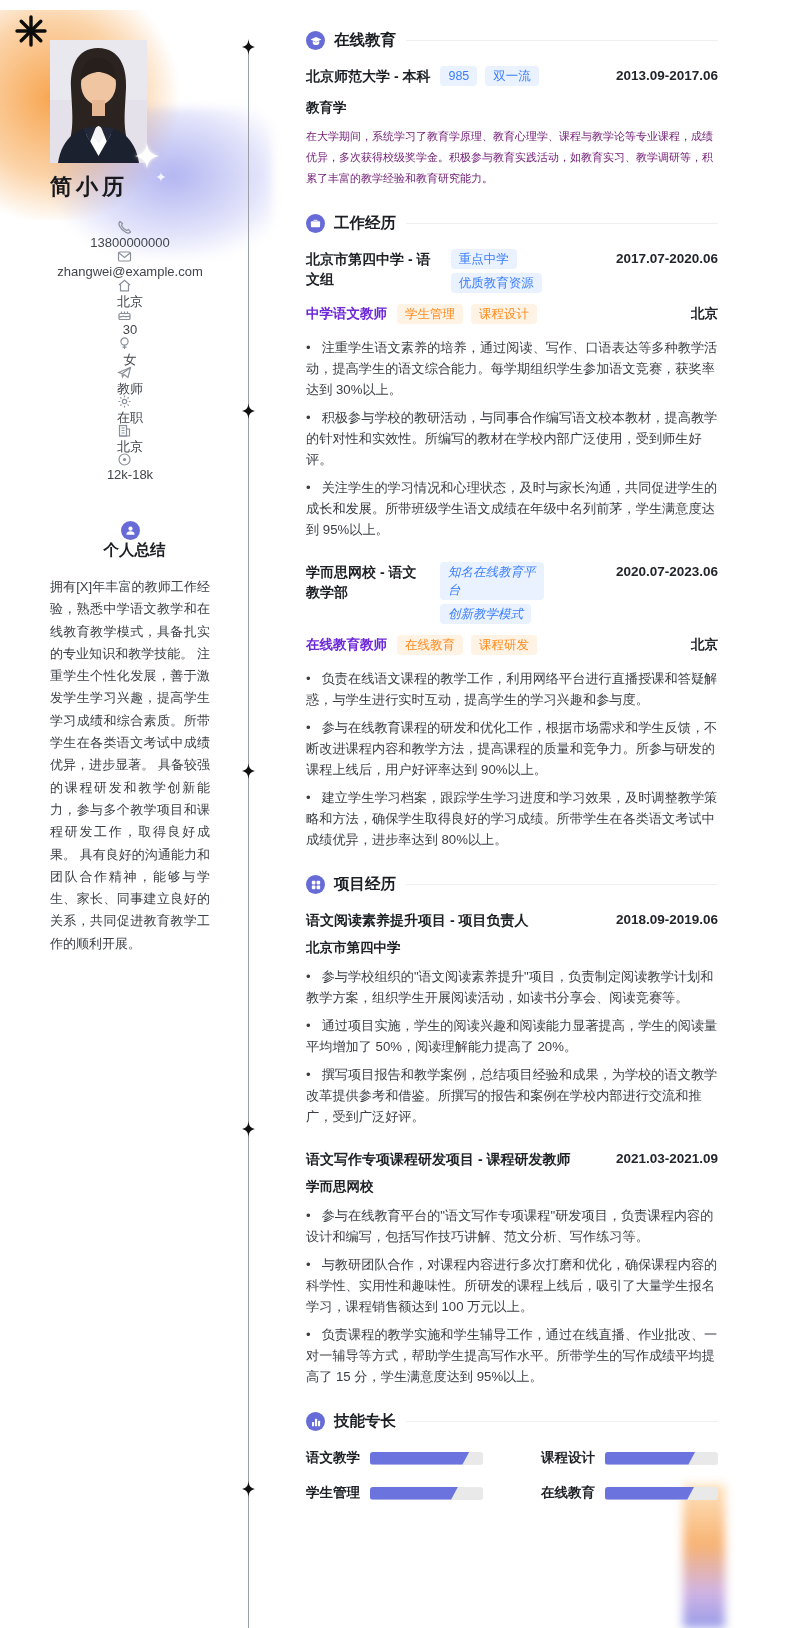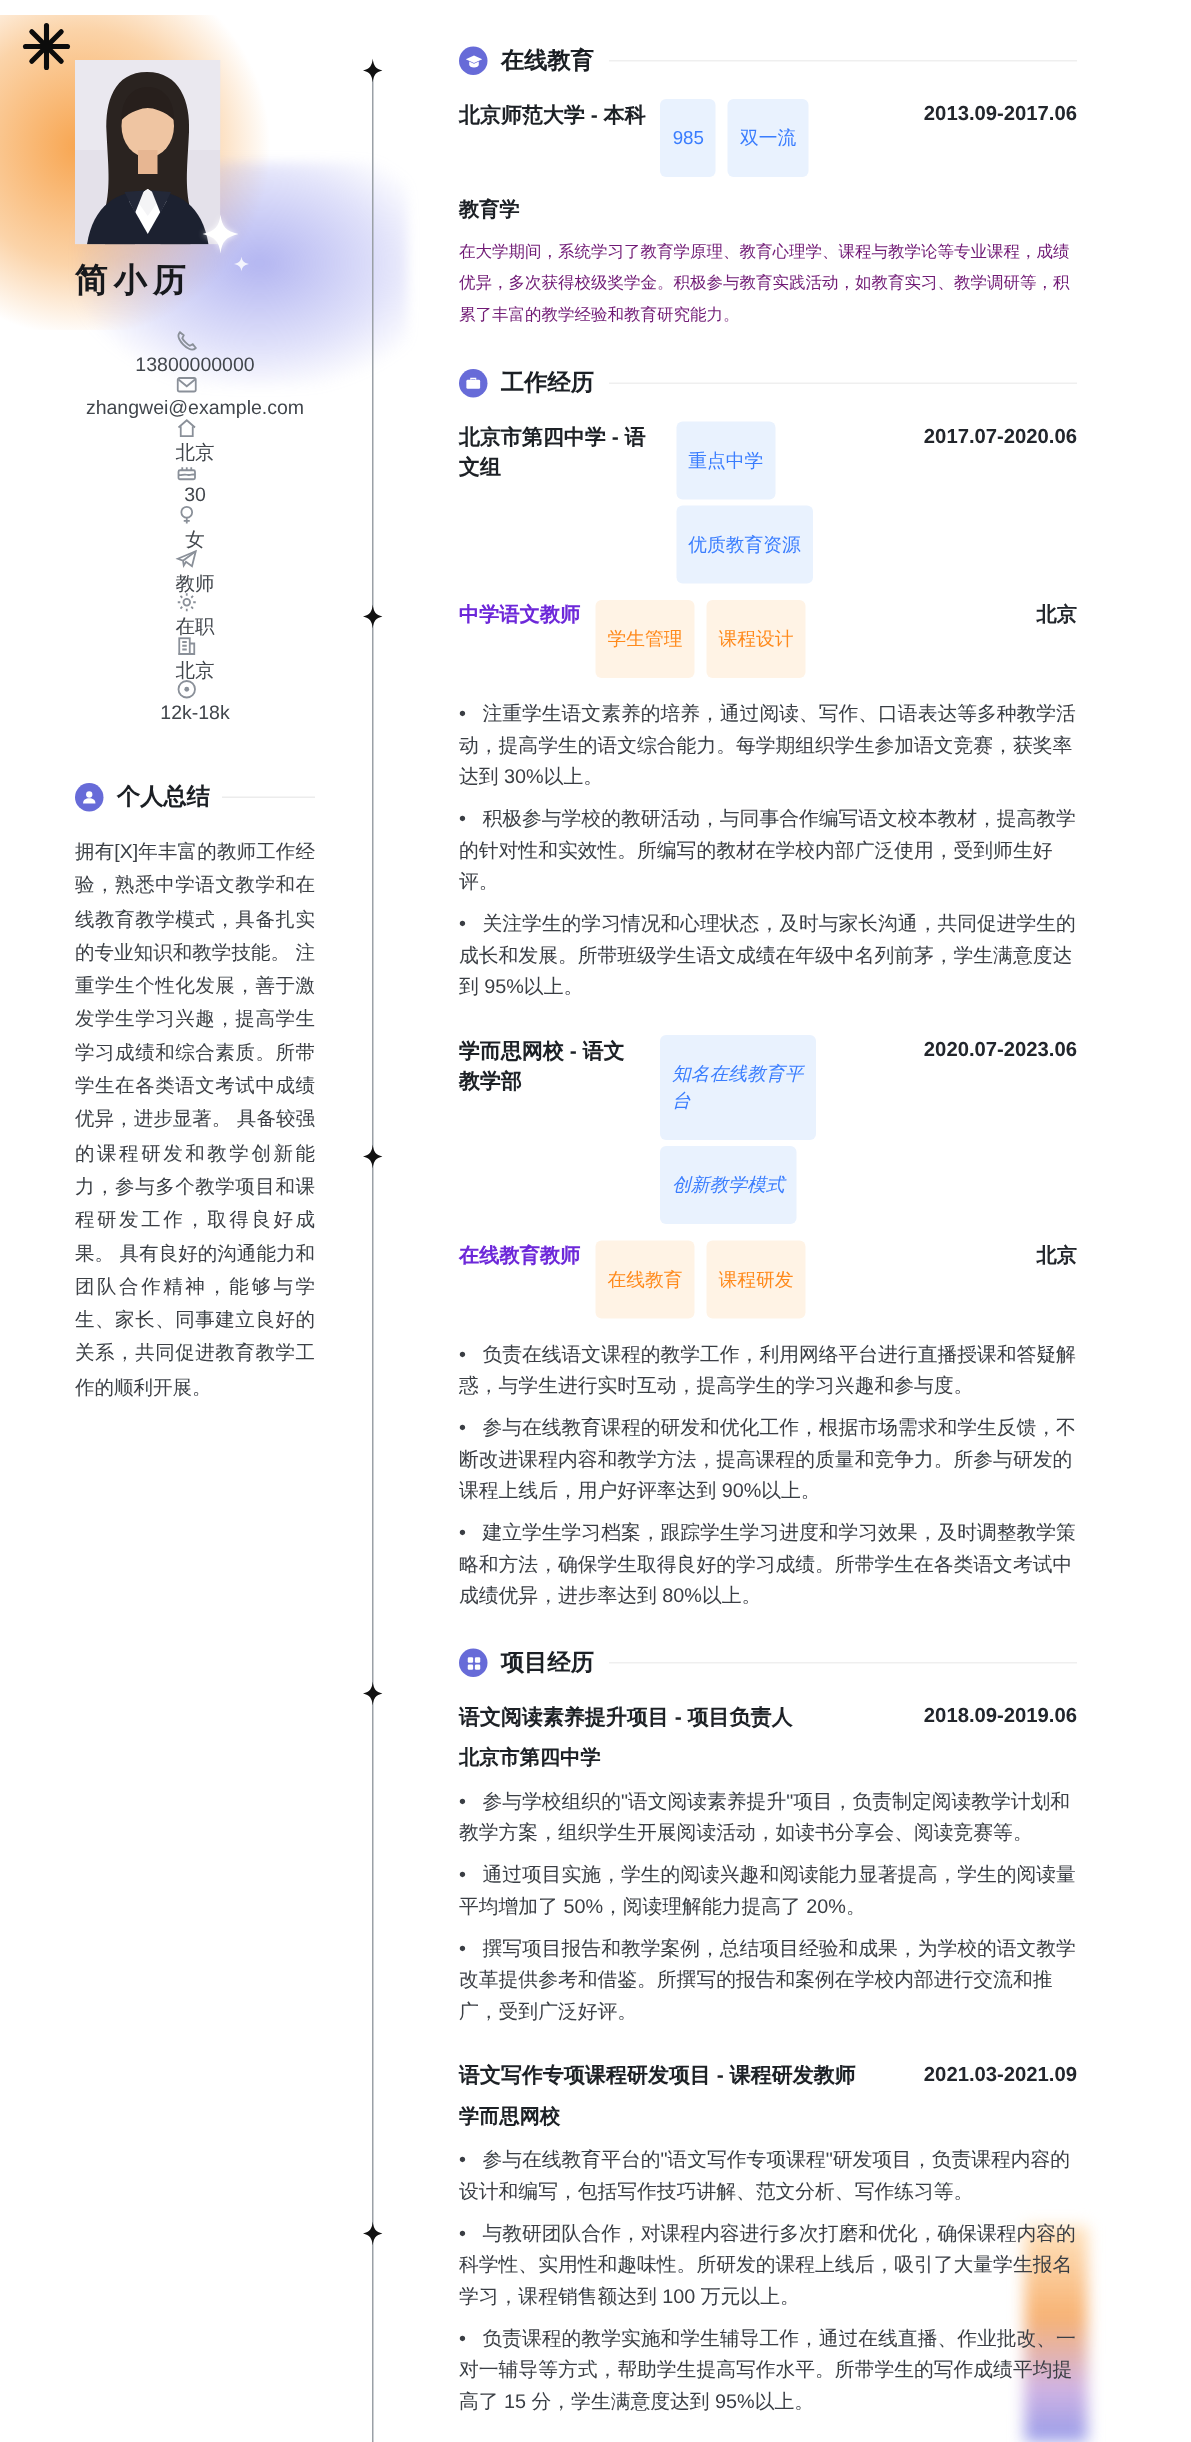--- a/index.html
+++ b/index.html
@@ -26,42 +26,42 @@
   .timeline { position:absolute; left:248px; top:44px; width:1px; height:1584px; background:#9aa0a6; z-index:1; }
   .tl-star { position:absolute; left:242px; z-index:2; }
   
   .sidebar { position:absolute; left:50px; top:172px; width:160px; z-index:2; }
   .name { font-size:22px; font-weight:bold; color:#17191d; letter-spacing:4px; }
   .contacts { margin-top:18px; }
   .contact-row { display:flex; align-items:center; height:29px;flex-direction:column; }
   .contact-row svg { flex:0 0 15px; margin-right:11px; }
   .contact-text { font-size:13px; color:#41464c; }
   .summary { margin-top:40px; }
-  .side-head { display:flex; align-items:center; }
+  .side-head { display:flex; align-items:center;flex-direction:column; }
   .side-head .line { flex:1; height:1px; background:#ececec; margin-left:8px; }
   .summary-body { margin-top:15px; font-size:13px; line-height:22.3px; color:#3c4046; text-align:justify; }
   
   .sec-icon { width:19px; height:19px; border-radius:50%; background:#676bd8; display:inline-flex;
     align-items:center; justify-content:center; flex:0 0 19px; }
   .sec-title { font-size:15.5px; font-weight:bold; color:#1b1f24; margin-left:9px; white-space:nowrap; }
   .sec-head { display:flex; align-items:center; }
   .sec-head .line { flex:1; height:1px; background:#efefef; margin-left:10px; }
   
   .main { position:absolute; left:306px; top:30px; width:412px; z-index:1; }
   .section { margin-top:24px; }
   .section:first-child { margin-top:0; }
   .sec-body { margin-top:15px; }
   .entry { margin-top:22px; }
   .entry:first-child { margin-top:0; }
   .entry-head { display:flex; align-items:flex-start; }
   .entry-title { font-size:14px; font-weight:bold; color:#1d2126; line-height:20px; }
   .head-left { flex:1; display:flex; align-items:flex-start; }
   .entry-date { font-size:13.5px; font-weight:bold; color:#22262c; white-space:nowrap; margin-left:12px; line-height:20px; }
   .tags { display:flex; flex-wrap:wrap; margin-left:10px; }
-  .tag { font-size:12.5px; line-height:18px; padding:17px 8px; border-radius:4px; margin-right:8px; margin-bottom:4px; }
+  .tag { font-size:12.5px; line-height:18px; padding:1px 8px; border-radius:4px; margin-right:8px; margin-bottom:4px; }
   .tag.blue { background:#e9f2fe; color:#3a7dfe; }
   .tag.orange { background:#fff3e5; color:#ff8a1c; }
   .wrap2 .entry-title { width:124px; flex:0 0 124px; }
   .wrap2 .tag { max-width:104px;font-style:italic; }
   .role-row { display:flex; align-items:flex-start; margin-top:7px; }
   .role-title { font-size:13.5px; font-weight:bold; color:#6d28d9; line-height:20px; }
   .role-loc { margin-left:auto; font-size:13.5px; font-weight:bold; color:#22262c; line-height:20px; }
   .sub-line { font-size:13.5px; font-weight:bold; color:#1d2126; margin-top:9px; }
   .desc { font-size:11px; line-height:21px; color:#701a75; margin-top:9px; }
   .bullets { margin-top:9px; }

